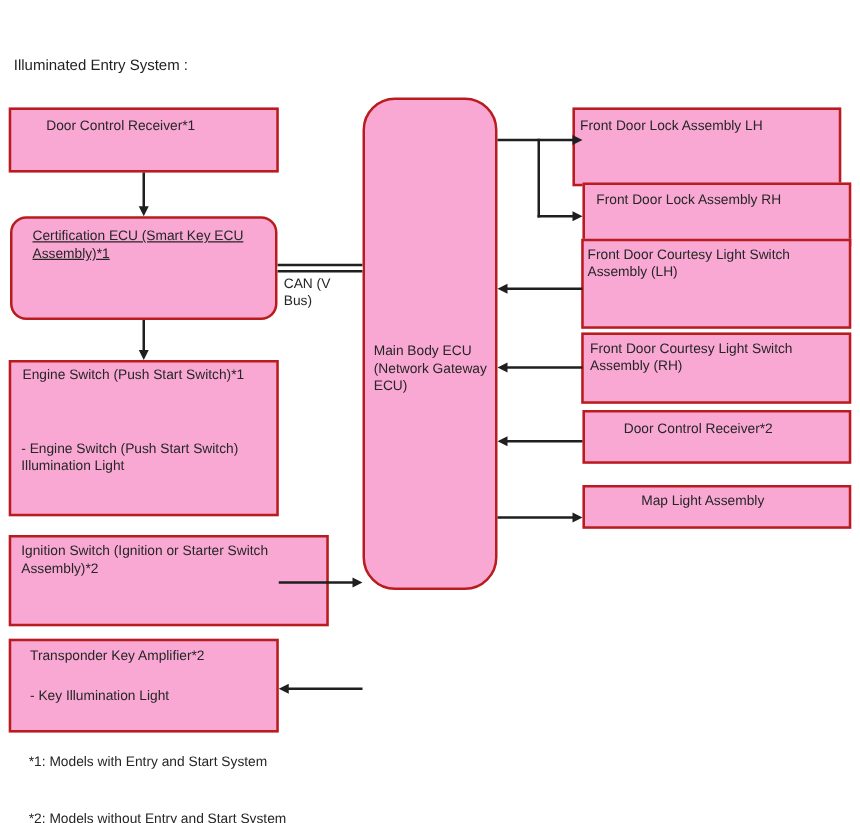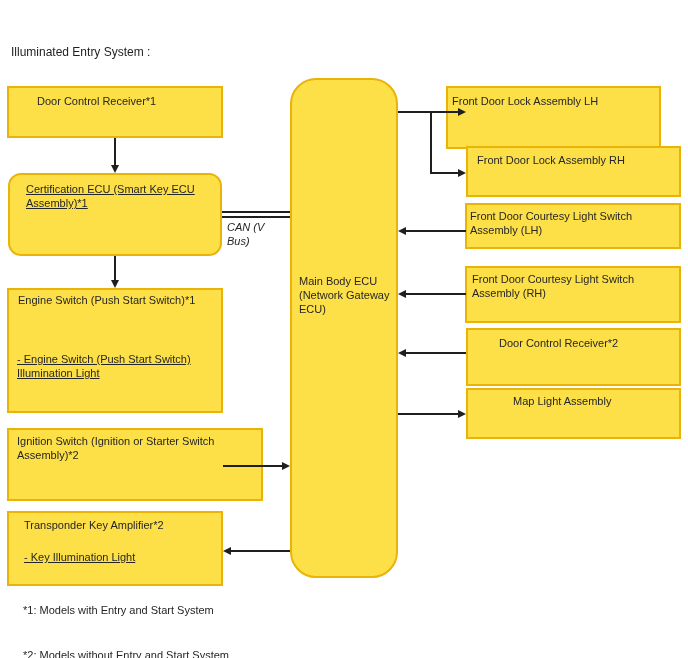--- a/index.html
+++ b/index.html
@@ -21,53 +21,52 @@
     position: absolute;
     left: 11px;
     top: 9px;
     font-size: 12px;
     line-height: 15px;
     color: #1f1f1f;
   }
   .box {
     position: absolute;
     box-sizing: border-box;
-    border: 2px solid #eab308;
-    background: #fde047;
+    border: 2px solid #b91c1c;
+    background: #f9a8d4;
     font-size: 11px;
     line-height: 14px;
     color: #262626;
   }
   .box .sub {
     position: absolute;
     font-size: 11px;
     line-height: 14px;
-    text-decoration: underline;
   }
   
   .b-l1 { left: 7px;  top: 50px;  width: 216px; height: 52px;  padding: 6px 6px 0 28px; }
   .b-l2 { left: 8px;  top: 137px; width: 214px; height: 83px;  padding: 7px 10px 0 16px; border-radius: 13px; text-decoration: underline; }
   .b-l3 { left: 7px;  top: 252px; width: 216px; height: 125px; padding: 3px 8px 0 9px; }
   .b-l3 .sub { left: 8px; top: 62px; right: 8px; }
   .b-l4 { left: 7px;  top: 392px; width: 256px; height: 73px;  padding: 4px 8px 0 8px; }
   .b-l5 { left: 7px;  top: 475px; width: 216px; height: 75px;  padding: 5px 8px 12px 15px; }
   .b-l5 .sub { left: 15px; top: 37px; right: 8px; }
   
   .b-ecu {
-    left: 290px; top: 42px; width: 108px; height: 500px;
+    left: 290px; top: 42px; width: 108px; height: 394px;
     border-radius: 26px;
     padding: 194px 6px 0 7px;
   }
   
-  .b-r1 { left: 446px; top: 50px;  width: 215px; height: 63px; padding: 6px 4px 0 4px; }
+  .b-r1 { left: 458px; top: 50px;  width: 215px; height: 63px; padding: 6px 4px 0 4px; }
   .b-r2 { left: 466px; top: 110px; width: 215px; height: 51px; padding: 5px 4px 0 9px; }
-  .b-r3 { left: 465px; top: 167px; width: 216px; height: 46px; padding: 4px 4px 0 3px; }
+  .b-r3 { left: 465px; top: 155px; width: 216px; height: 72px; padding: 4px 4px 0 3px; }
   .b-r4 { left: 465px; top: 230px; width: 216px; height: 57px; padding: 4px 4px 0 5px; }
-  .b-r5 { left: 466px; top: 292px; width: 215px; height: 58px; padding: 6px 4px 0 31px; }
-  .b-r6 { left: 466px; top: 352px; width: 215px; height: 51px; padding: 4px 4px 0 45px; }
+  .b-r5 { left: 466px; top: 292px; width: 215px; height: 43px; padding: 6px 4px 0 31px; }
+  .b-r6 { left: 466px; top: 352px; width: 215px; height: 35px; padding: 4px 4px 0 45px; }
   
   .hline, .vline {
     position: absolute;
     background: #1f1f1f;
   }
   .hline { height: 2px; }
   .vline { width: 2px; }
   .c1  { left: 114px; top: 102px; height: 30px; }             
   .c3  { left: 114px; top: 220px; height: 27px; }             
   .c4  { left: 223px; top: 429px; width: 61px; }              
@@ -84,21 +83,21 @@
     position: absolute;
     left: 222px; top: 175px; width: 68px; height: 7px;
     box-sizing: border-box;
     border-top: 2px solid #1f1f1f;
     border-bottom: 2px solid #1f1f1f;
     background: #ffffff;
   }
   .bus-label {
     position: absolute;
     left: 227px; top: 184px; width: 50px;
-    font-size: 11px; line-height: 14px; font-style: italic;
+    font-size: 11px; line-height: 14px;
   }
   
   .arr { position: absolute; width: 0; height: 0; }
   .arr-right { border-top: 4px solid transparent; border-bottom: 4px solid transparent; border-left: 8px solid #1f1f1f; }
   .arr-left  { border-top: 4px solid transparent; border-bottom: 4px solid transparent; border-right: 8px solid #1f1f1f; }
   .arr-down  { border-left: 4px solid transparent; border-right: 4px solid transparent; border-top: 8px solid #1f1f1f; }
   .a1  { left: 111px; top: 129px; }   
   .a3  { left: 111px; top: 244px; }   
   .a4  { left: 282px; top: 426px; }   
   .a5  { left: 223px; top: 511px; }   

